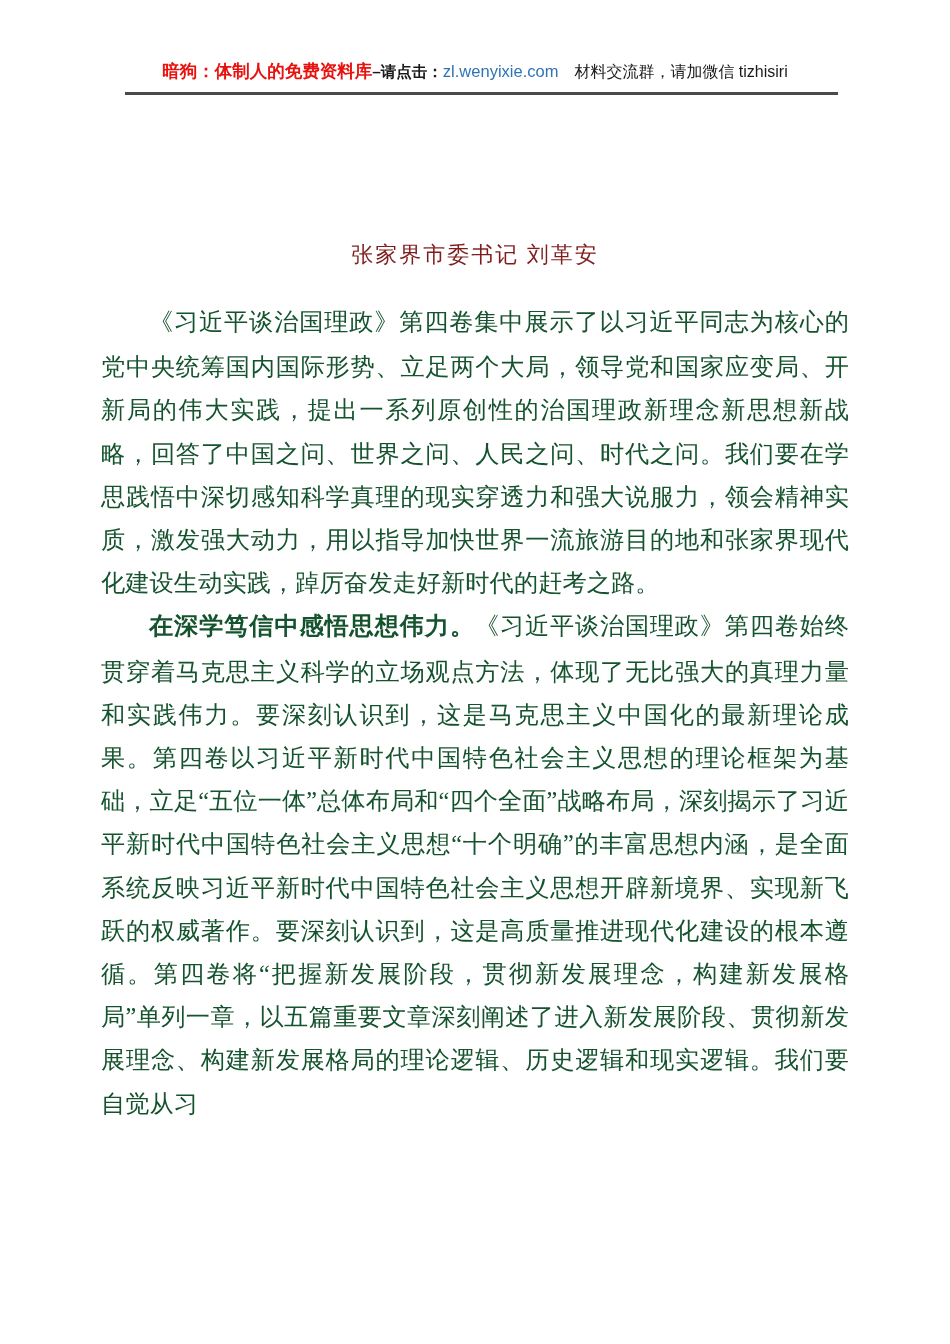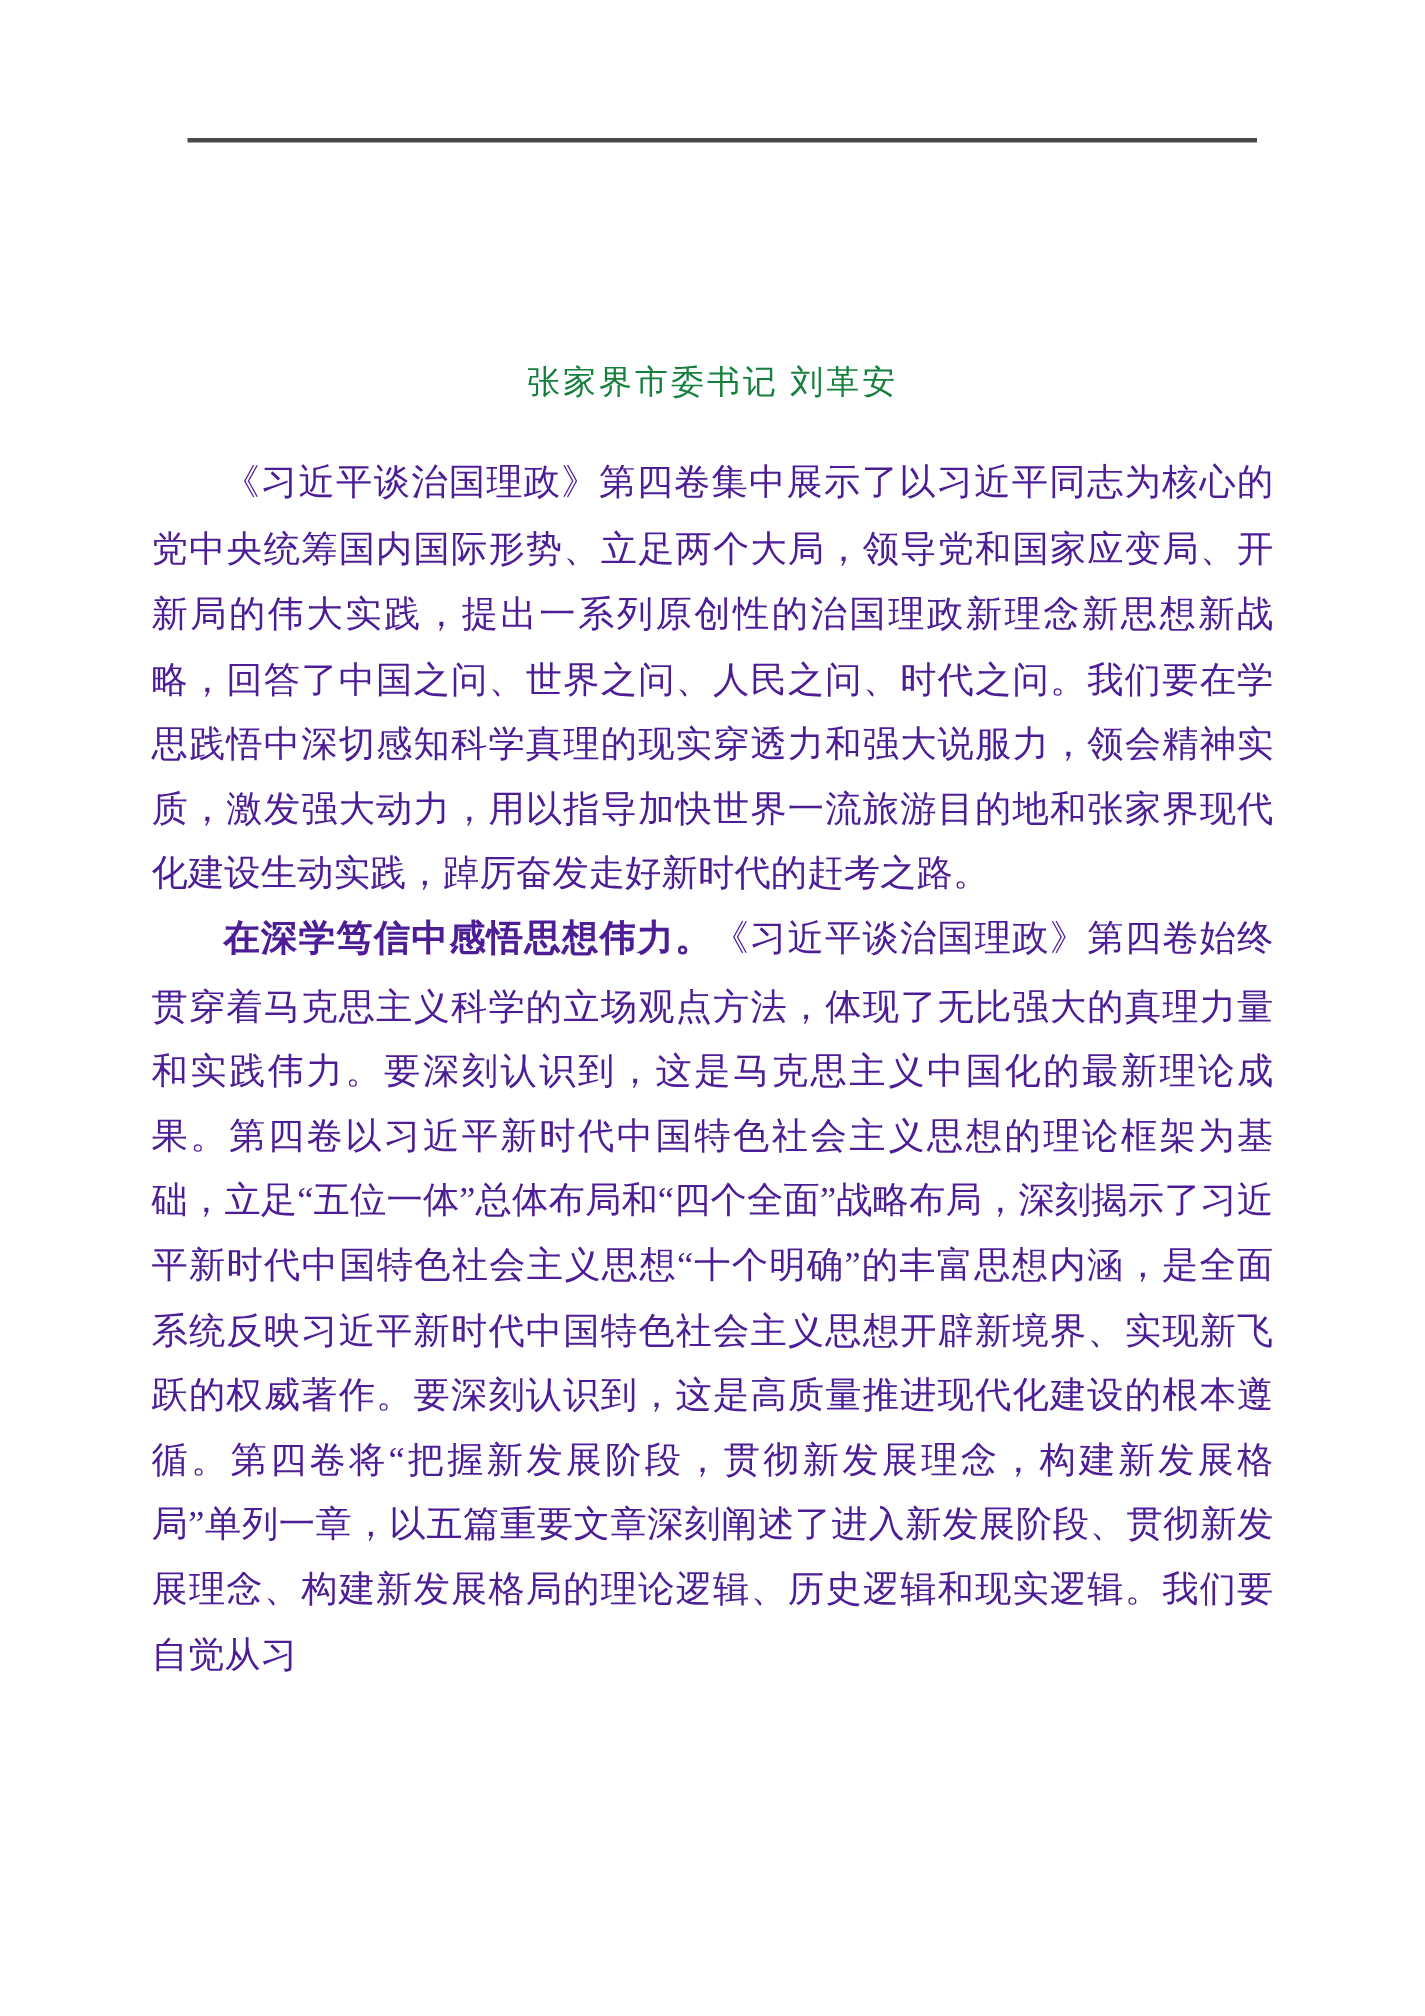--- a/index.html
+++ b/index.html
@@ -89,56 +89,59 @@
   }
   .doc-byline {
     position: absolute;
     top: 238px;
     left: 0;
     width: 950px;
     text-align: center;
     font-family: "Liberation Serif", "DejaVu Serif", serif;
     font-size: 22px;
     letter-spacing: 2px;
-    color: #15803d;
+    color: #7f1d1d;
     line-height: 34px;
   }
 
   
   .body-wrap {
     position: absolute;
     top: 300px;
     left: 101px;
     width: 748px;
   }
   p.para {
     margin: 0;
     font-family: "Liberation Serif", "DejaVu Serif", serif;
     font-size: 24.2px;
     line-height: 43.2px;
-    color: #4c1d95;
+    color: #14532d;
     text-align: justify;
     text-align-last: left;
     text-justify: inter-character;
     text-indent: 48px;
     letter-spacing: 0.1px;
     word-break: break-all;
   }
   p.para + p.para { margin-top: 0; }
   .lead-bold {
     font-weight: bold;
     font-family: Liberation Mono, monospace;
     letter-spacing: 0.2px;
   }
 </style>
 </head>
 <body>
 
 <div class="page">
 
+  <div class="header-band">
+    <span class="hdr-line"><span class="hdr-red">暗狗：体制人的免费资料库</span><span class="hdr-black">–请点击：</span><span class="hdr-link">zl.wenyixie.com</span><span class="hdr-gap"></span><span class="hdr-tail">材料交流群，请加微信 tizhisiri</span></span>
+  </div>
 
   <div class="header-rule"></div>
 
 
   <div class="doc-byline">张家界市委书记 刘革安</div>
 
   <div class="body-wrap">
     <p class="para"><span class="lead-bold"></span><span>《习近平谈治国理政》第四卷集中展示了以习近平同志为核心的党中央统筹国内国际形势、立足两个大局，领导党和国家应变局、开新局的伟大实践，提出一系列原创性的治国理政新理念新思想新战略，回答了中国之问、世界之问、人民之问、时代之问。我们要在学思践悟中深切感知科学真理的现实穿透力和强大说服力，领会精神实质，激发强大动力，用以指导加快世界一流旅游目的地和张家界现代化建设生动实践，踔厉奋发走好新时代的赶考之路。</span></p>
     <p class="para"><span class="lead-bold">在深学笃信中感悟思想伟力。</span><span>《习近平谈治国理政》第四卷始终贯穿着马克思主义科学的立场观点方法，体现了无比强大的真理力量和实践伟力。要深刻认识到，这是马克思主义中国化的最新理论成果。第四卷以习近平新时代中国特色社会主义思想的理论框架为基础，立足“五位一体”总体布局和“四个全面”战略布局，深刻揭示了习近平新时代中国特色社会主义思想“十个明确”的丰富思想内涵，是全面系统反映习近平新时代中国特色社会主义思想开辟新境界、实现新飞跃的权威著作。要深刻认识到，这是高质量推进现代化建设的根本遵循。第四卷将“把握新发展阶段，贯彻新发展理念，构建新发展格局”单列一章，以五篇重要文章深刻阐述了进入新发展阶段、贯彻新发展理念、构建新发展格局的理论逻辑、历史逻辑和现实逻辑。我们要自觉从习</span></p>
   </div>

